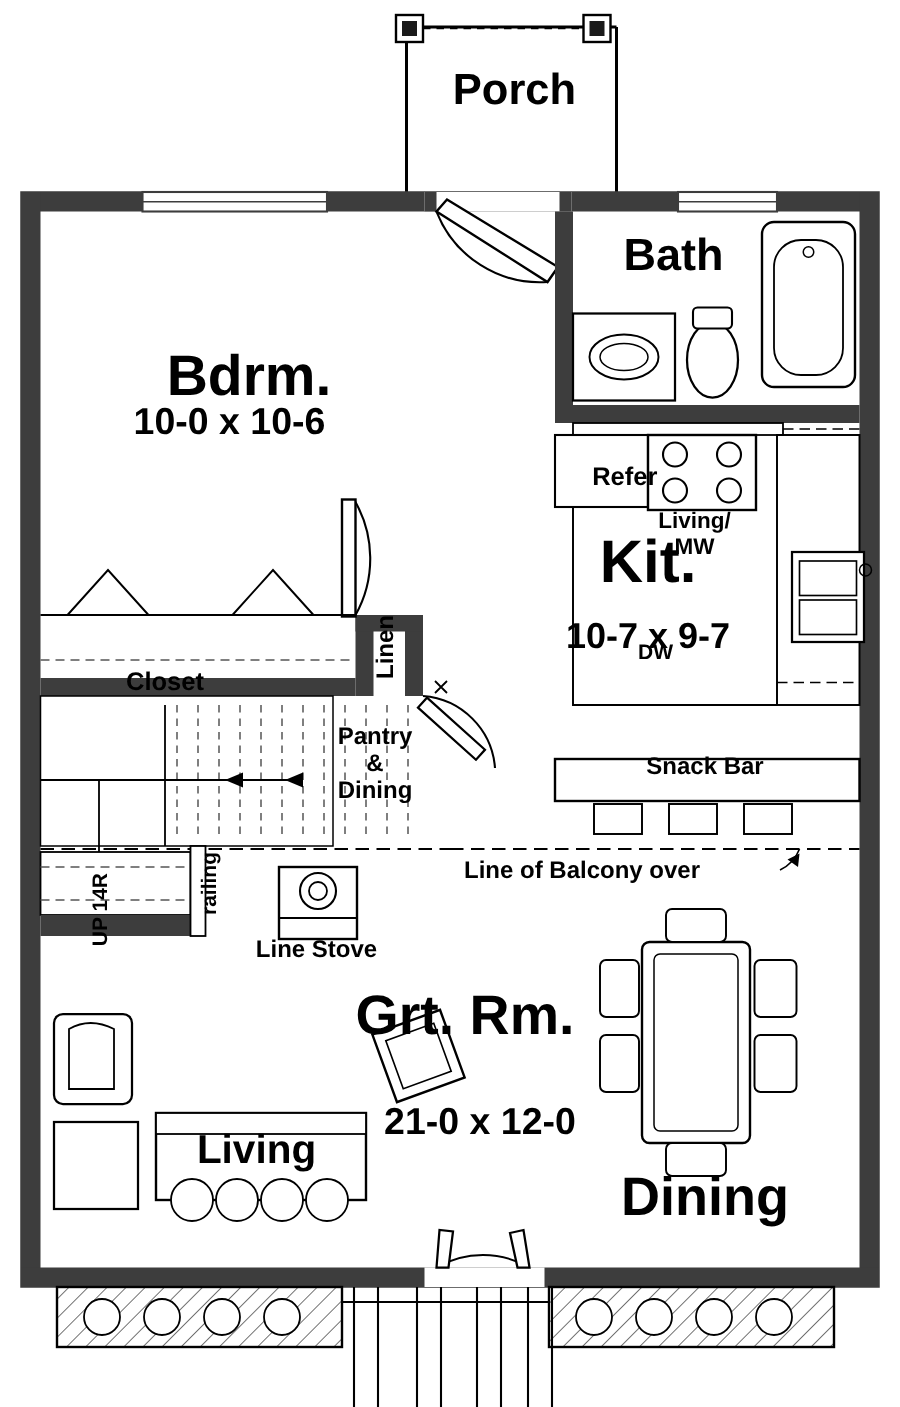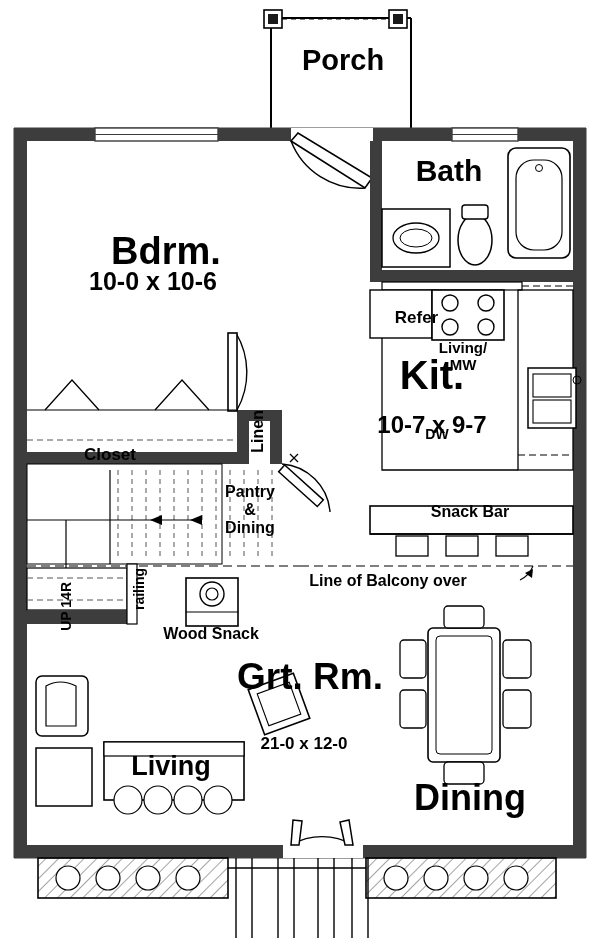--- a/index.html
+++ b/index.html
@@ -218,30 +218,30 @@
 </svg>
 
 <div id="labels">
     <div class="lbl ctr" style="left: 343px; top: 45px; font-size: 29px;">Porch</div>
     <div class="lbl ctr" style="left: 166px; top: 194px; font-size: 38px; margin-top: 38px;">Bdrm.</div>
     <div class="lbl ctr" style="left: 153px; top: 268px; font-size: 25px;">10-0 x 10-6</div>
     <div class="lbl ctr" style="left: 449px; top: 155px; font-size: 30px;">Bath</div>
     <div class="lbl ctr" style="left: 432px; top: 354px; font-size: 40px;">Kit.</div>
     <div class="lbl ctr" style="left: 432px; top: 412px; font-size: 24px;">10-7 x 9-7</div>
     <div class="lbl ctr" style="left: 310px; top: 658px; font-size: 37px;">Grt. Rm.</div>
-    <div class="lbl ctr" style="left: 304px; top: 735px; font-size: 17px;">21-0 x 12-0</div>
+    <div class="lbl ctr" style="left: 320px; top: 735px; font-size: 25px;">21-0 x 12-0</div>
     <div class="lbl ctr" style="left: 171px; top: 752px; font-size: 27px;">Living</div>
     <div class="lbl ctr" style="left: 470px; top: 779px; font-size: 36px;">Dining</div>
     <div class="lbl ctr" style="font-size: 17px; left: 110px; top: 446px;">Closet</div>
     <div class="lbl vert" style="font-size: 16px; left: 250px; top: 410px;">Linen</div>
     <div class="lbl ctr" style="font-size: 16px; left: 250px; top: 484px;">Pantry</div>
     <div class="lbl ctr" style="font-size: 16px; left: 250px; top: 502px;">&amp;</div>
     <div class="lbl ctr" style="font-size: 16px; left: 250px; top: 520px;">Dining</div>
     <div class="lbl ctr" style="font-size: 17px; left: 403px; top: 309px; padding-left: 27px;">Refer</div>
     <div class="lbl ctr" style="font-size: 15px; left: 463px; top: 340px;">Living/</div>
     <div class="lbl ctr" style="font-size: 15px; left: 463px; top: 357px;">MW</div>
     <div class="lbl ctr" style="font-size: 14px; left: 437px; top: 427px;">DW</div>
     <div class="lbl ctr" style="font-size: 16px; left: 470px; top: 504px;">Snack Bar</div>
     <div class="lbl ctr" style="font-size: 16px; left: 388px; top: 573px;">Line of Balcony over</div>
-    <div class="lbl ctr" style="font-size: 16px; left: 211px; top: 626px;">Wood Snack</div>
+    <div class="lbl ctr" style="font-size: 16px; left: 211px; top: 626px;">Line Stove</div>
     <div class="lbl vert" style="font-size: 14px; left: 132px; top: 568px;">railing</div>
     <div class="lbl vert" style="font-size: 14px; left: 59px; top: 582px;">UP 14R</div>
   </div>
 
 </body></html>

